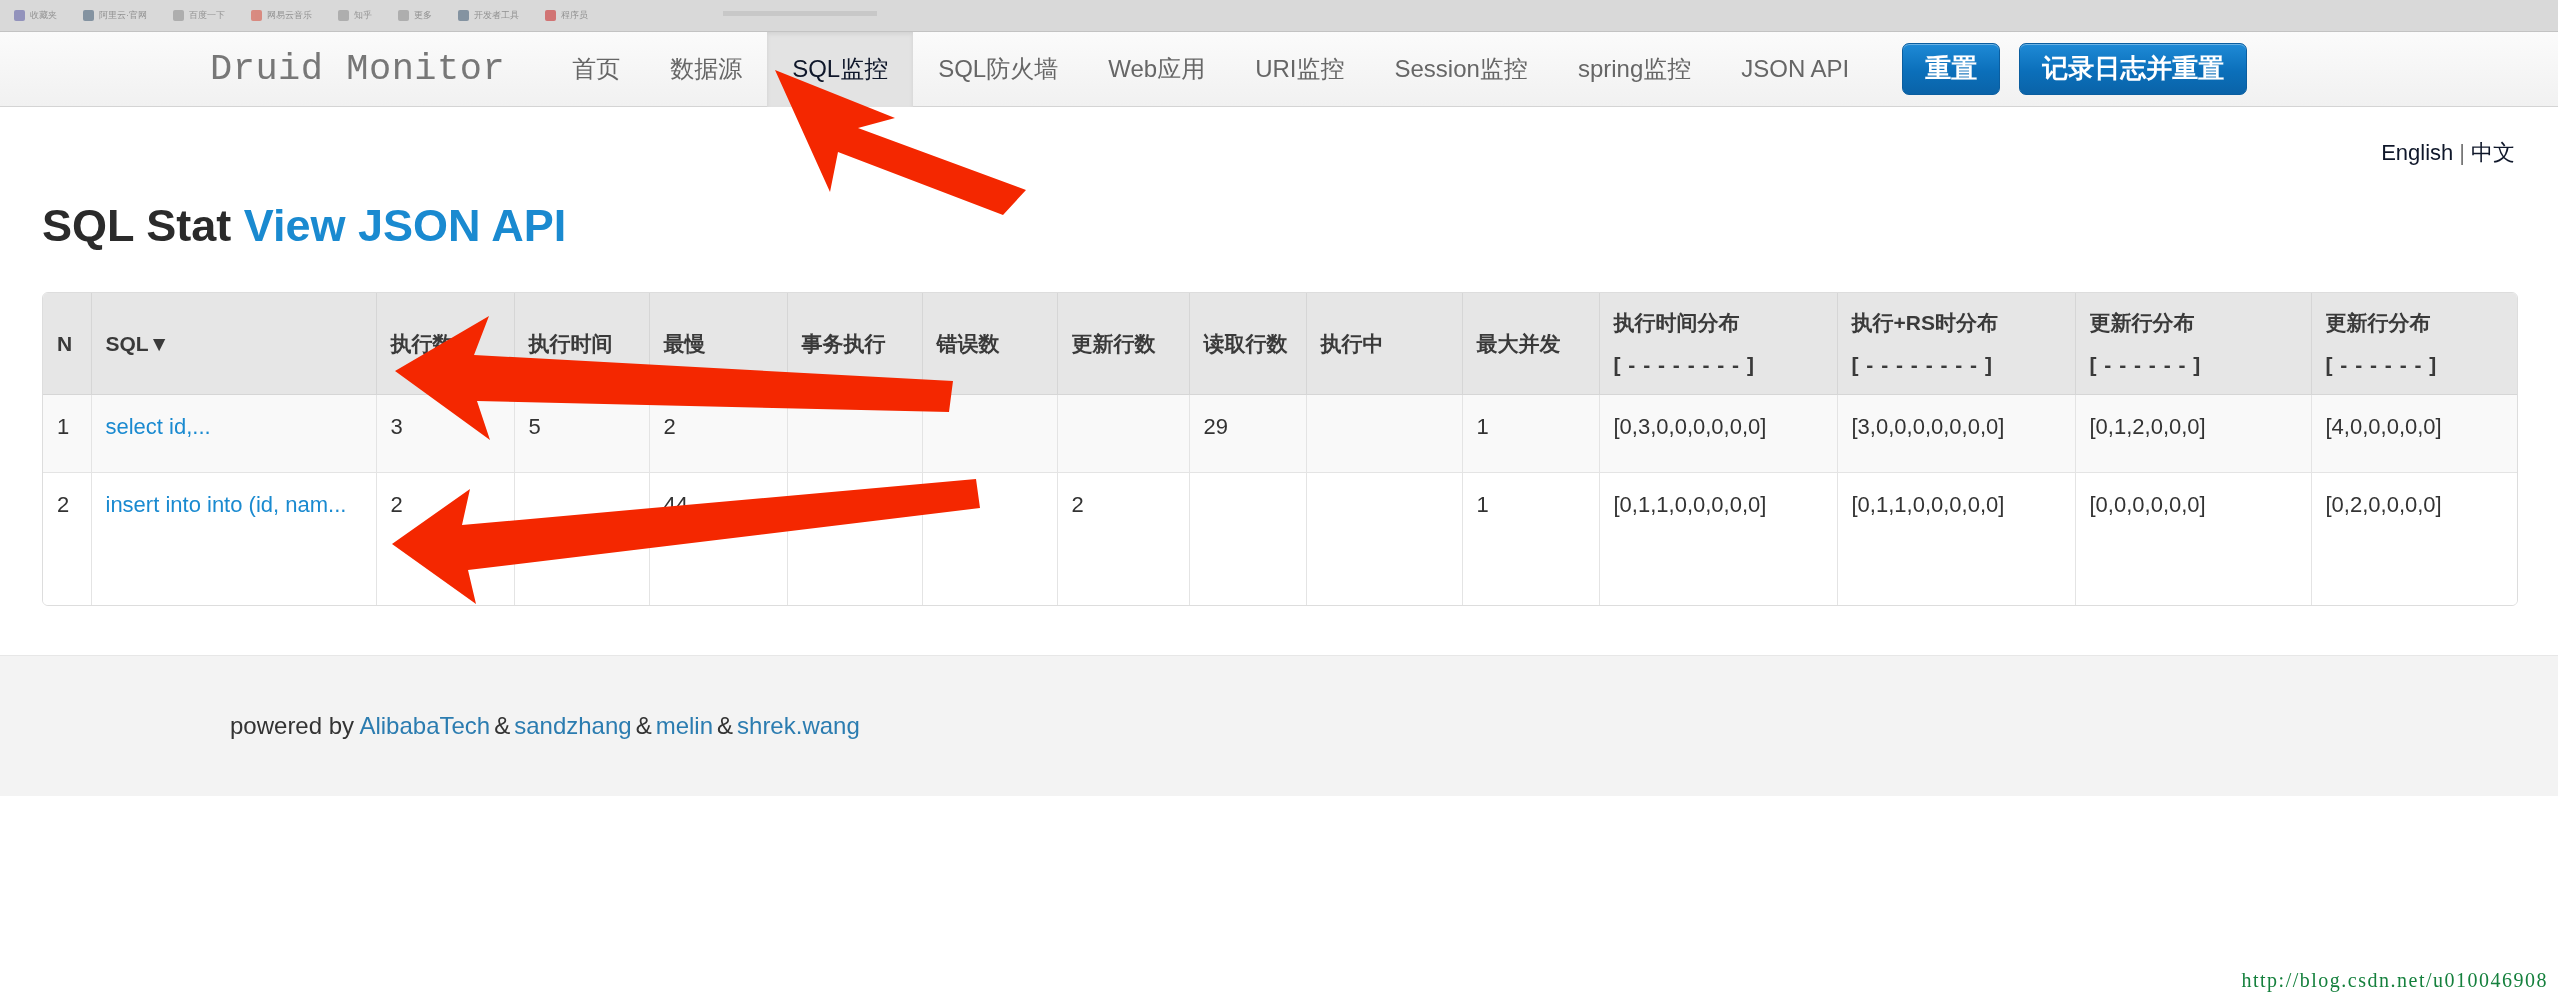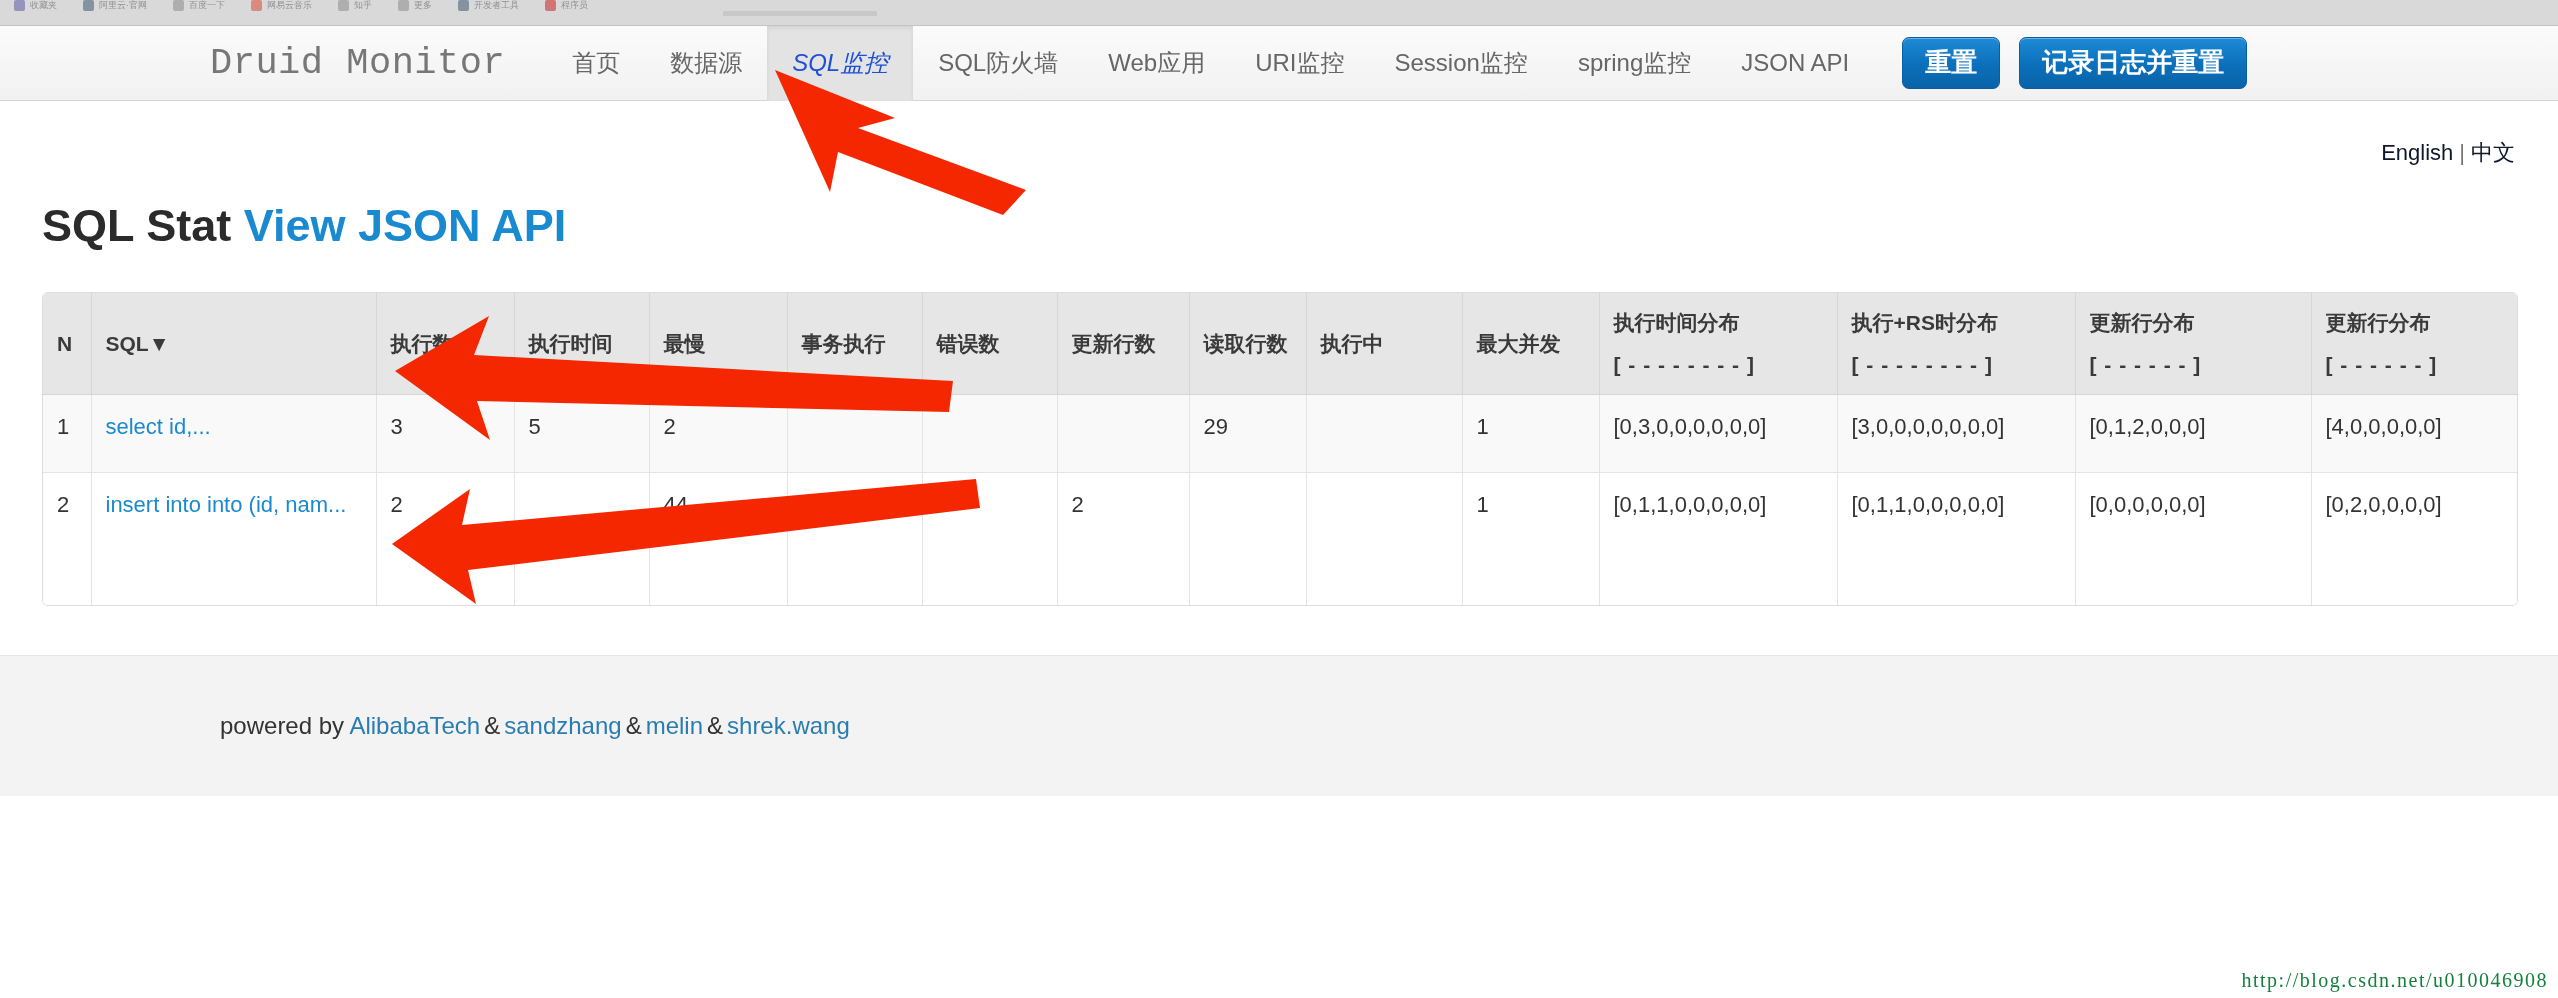--- a/index.html
+++ b/index.html
@@ -10,25 +10,25 @@
     width: 2558px;
     height: 998px;
     background: #ffffff;
     font-family: "Liberation Sans", "DejaVu Sans", sans-serif;
     overflow: hidden;
     position: relative;
   }
 
   
   .browser-chrome {
-    height: 26px;
+    height: 32px;
     background: #d9d9d9;
     border-bottom: 1px solid #c3c3c3;
     display: flex;
-    align-items: flex-start;
+    align-items: center;
     padding: 0 14px;
     box-sizing: border-box;
     overflow: hidden;
   }
   .bm {
     display: flex;
     align-items: center;
     gap: 5px;
     margin-right: 26px;
     opacity: .55;
@@ -83,23 +83,22 @@
     padding: 0 25px;
     font-size: 24px;
     color: #666666;
     white-space: nowrap;
     cursor: pointer;
     height: 75px;
     box-sizing: border-box;
   }
   .nav-item.active {
     background: #e3e3e3;
-    color: #1d4ed8;
+    color: #0f172a;
     box-shadow: inset 0 2px 4px rgba(0,0,0,.08);
-    font-style: italic;
   }
   .nav-buttons {
     display: flex;
     align-items: center;
     gap: 19px;
     margin-left: 28px;
   }
   .btn-blue {
     background: linear-gradient(to bottom, #1e8ad6 0%, #0b6fba 55%, #0a63a8 100%);
     border: 1px solid #0a5ea0;
@@ -223,21 +222,21 @@
     position: absolute;
     left: 0;
     top: 655px;
     width: 2558px;
     height: 140px;
     background: #f3f3f3;
     border-top: 1px solid #e7e7e7;
   }
   .footer-text {
     position: absolute;
-    left: 220px;
+    left: 230px;
     top: 56px;
     font-size: 24px;
     color: #333333;
     white-space: nowrap;
   }
   .footer-text a {
     color: #2b7cb0;
     text-decoration: none;
     cursor: pointer;
   }

